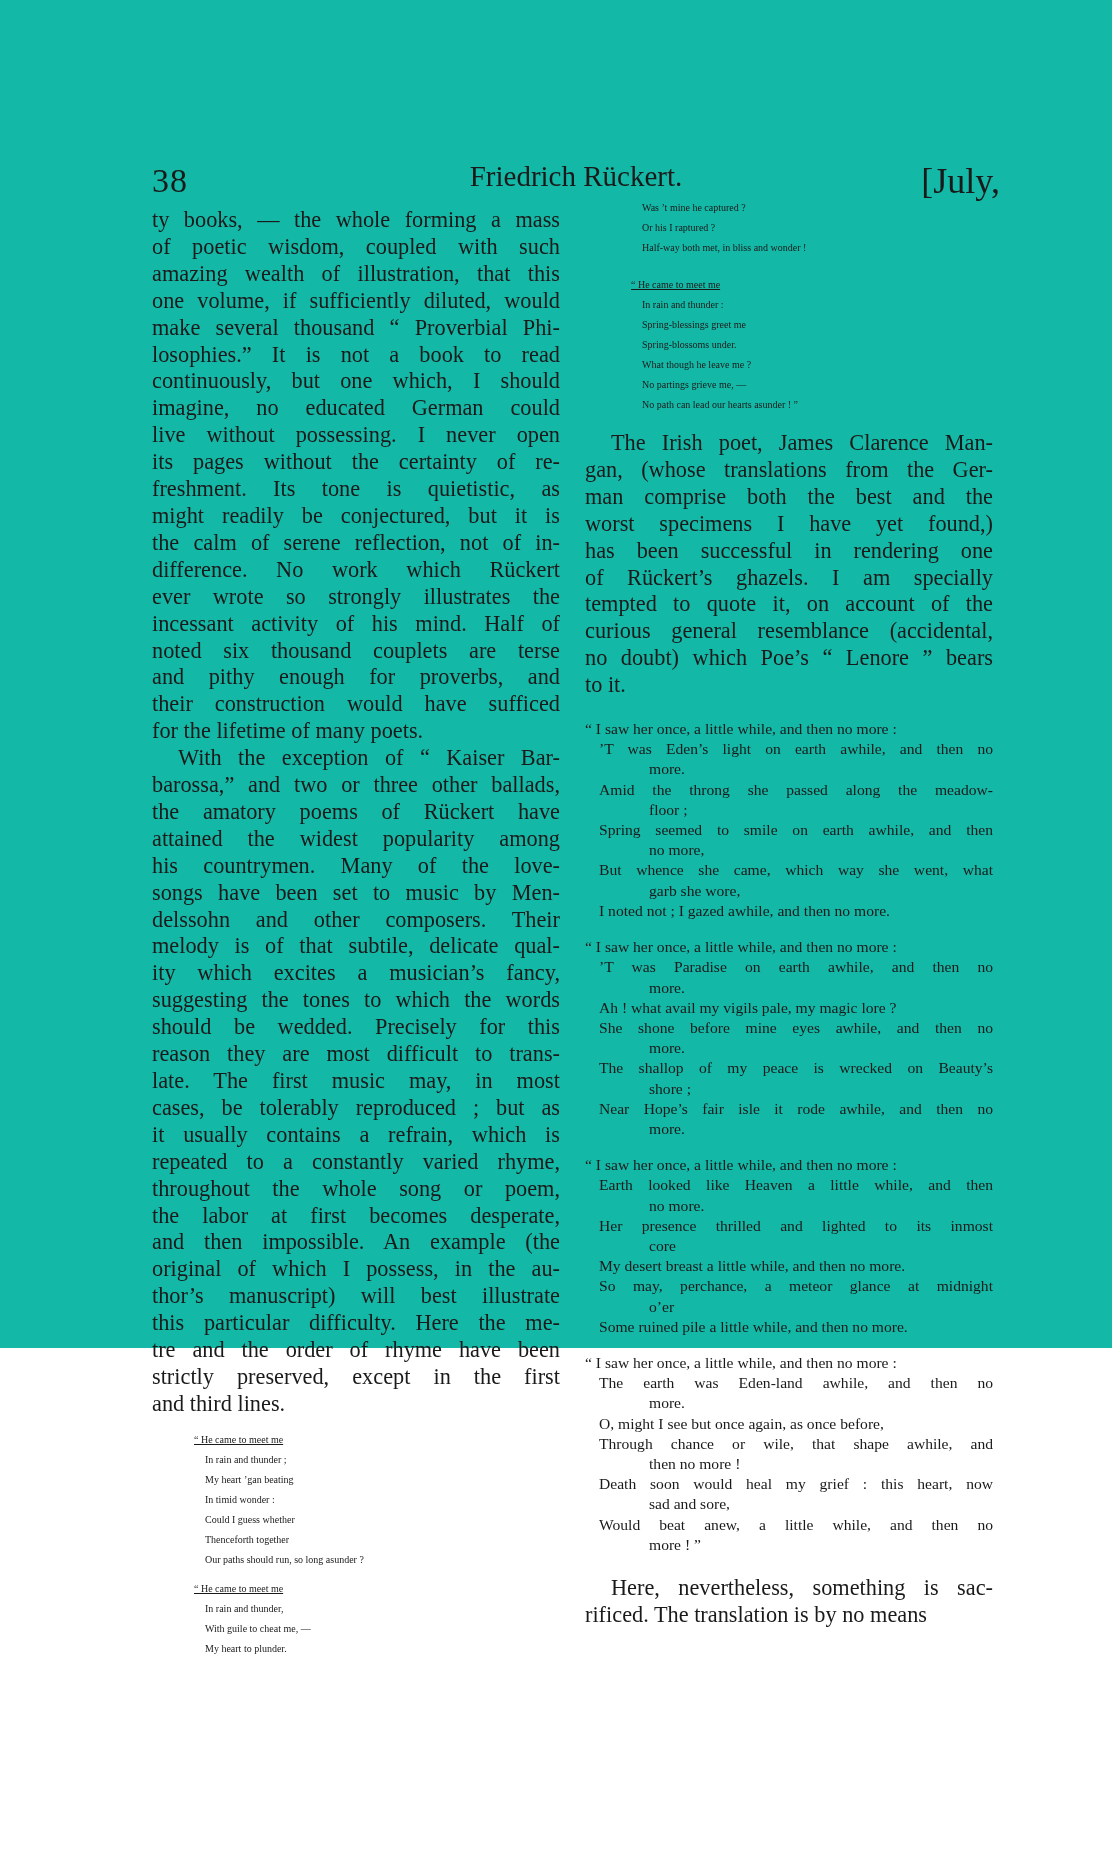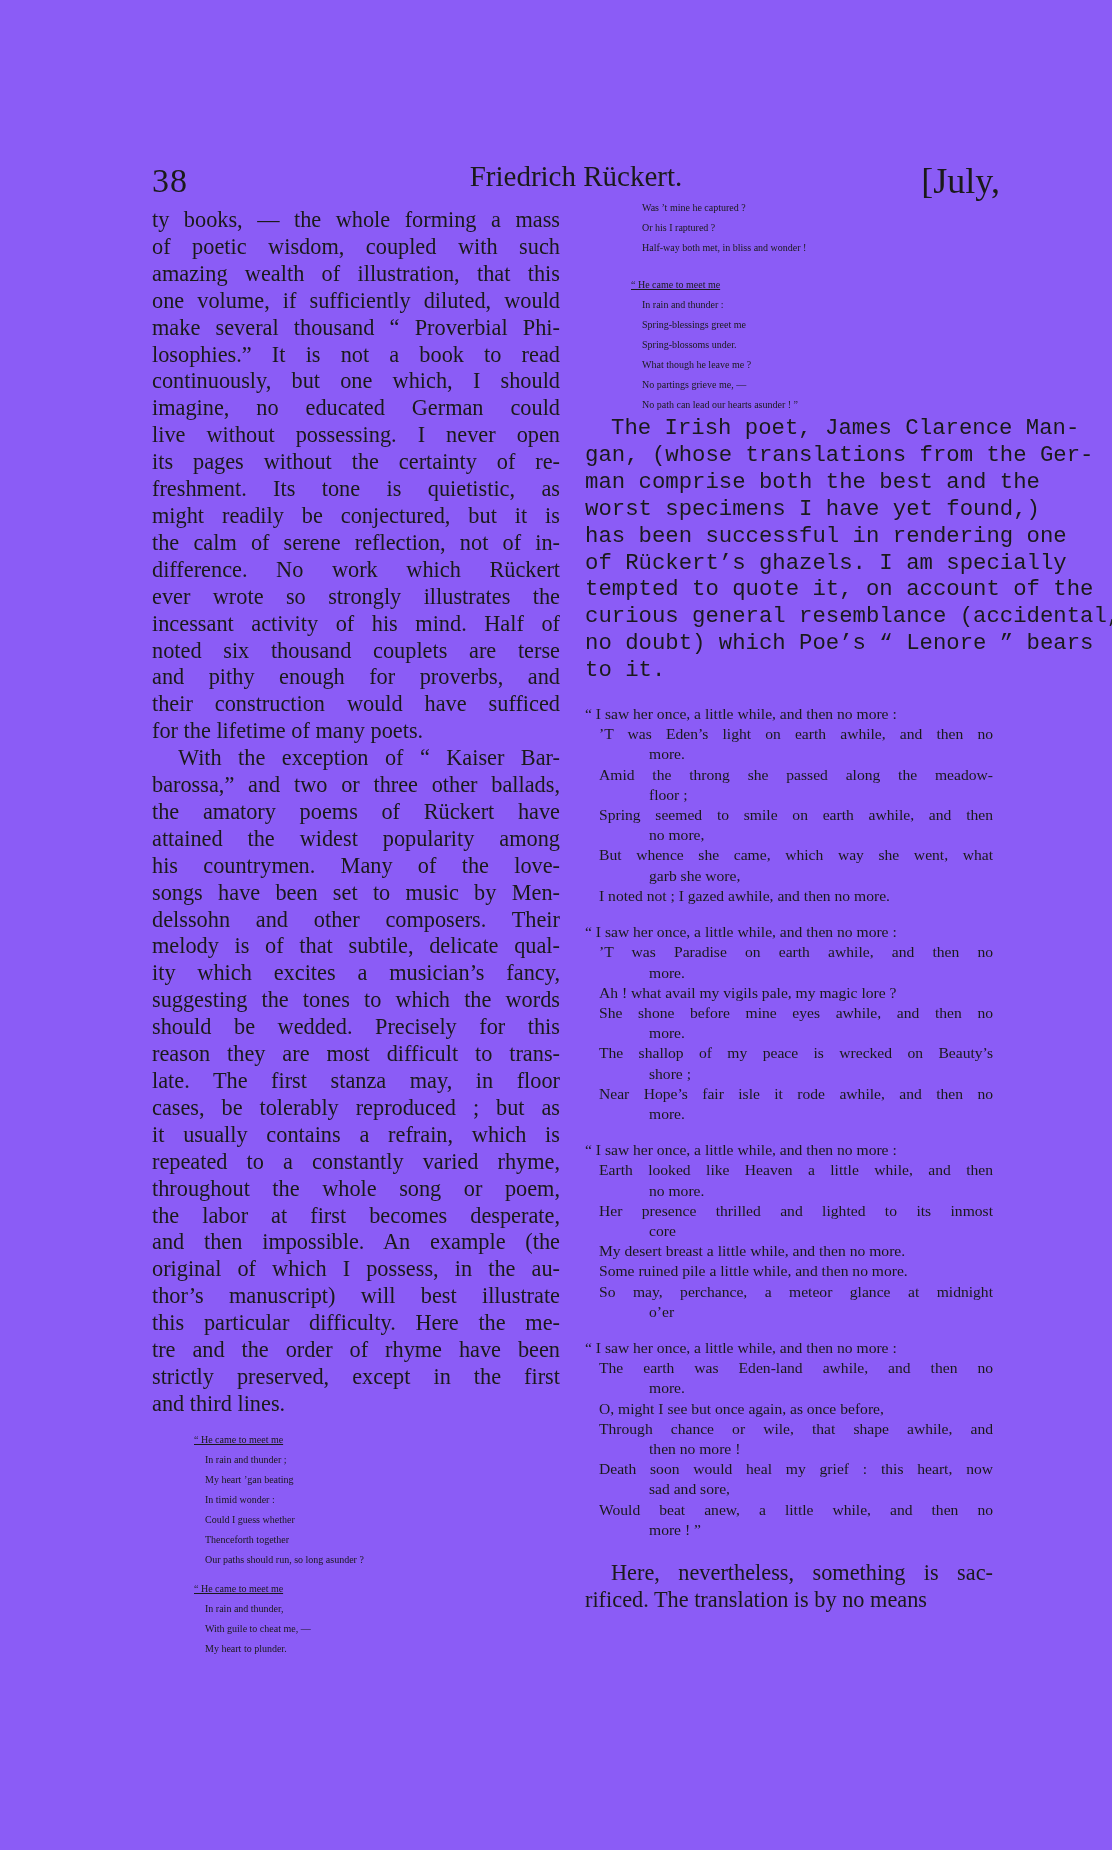--- a/index.html
+++ b/index.html
@@ -1,17 +1,17 @@
 <!DOCTYPE html>
 <html><head>
   <meta charset="utf-8">
   <style>
     html, body { margin: 0; padding: 0; background: #ffffff; }
     body { width: 1112px; height: 1850px; position: relative; overflow: hidden; color: #1a1a1a; font-family: "Liberation Serif", "DejaVu Serif", serif; }
-    .page { position: absolute; left: 0; top: 0; width: 1112px; height: 1850px; background: #8b5cf6; }
+    .page { position: absolute; left: 0; top: 0; width: 1112px; height: 1348px; background: #14b8a6; }
 
     .running-head { position: absolute; top: 160px; left: 152px; width: 848px; height: 50px; }
     .page-number { position: absolute; left: 0; top: 2px; font-size: 34px; letter-spacing: 1px; }
     .running-title { position: absolute; left: 0; right: 0; top: 0; text-align: center; font-size: 29px; }
     .running-date { position: absolute; right: 0; top: 0; font-size: 36px; }
 
     .col-left { position: absolute; left: 152px; top: 207px; width: 408px; }
     .col-right { position: absolute; left: 585px; top: 207px; width: 408px; }
 
     .prose { font-size: 22.3px; line-height: 26.9px; text-align: justify; margin: 0; }
@@ -70,21 +70,21 @@
         <span class="ln">the amatory poems of Rückert have</span>
         <span class="ln">attained the widest popularity among</span>
         <span class="ln">his countrymen.  Many of the love-</span>
         <span class="ln">songs have been set to music by Men-</span>
         <span class="ln">delssohn and other composers.  Their</span>
         <span class="ln">melody is of that subtile, delicate qual-</span>
         <span class="ln">ity which excites a musician’s fancy,</span>
         <span class="ln">suggesting the tones to which the words</span>
         <span class="ln">should be wedded.  Precisely for this</span>
         <span class="ln">reason they are most difficult to trans-</span>
-        <span class="ln">late.  The first stanza may, in floor</span>
+        <span class="ln">late.  The first music may, in most</span>
         <span class="ln">cases, be tolerably reproduced ; but as</span>
         <span class="ln">it usually contains a refrain, which is</span>
         <span class="ln">repeated to a constantly varied rhyme,</span>
         <span class="ln">throughout the whole song or poem,</span>
         <span class="ln">the labor at first becomes desperate,</span>
         <span class="ln">and then impossible.  An example (the</span>
         <span class="ln">original of which I possess, in the au-</span>
         <span class="ln">thor’s manuscript) will best illustrate</span>
         <span class="ln">this particular difficulty.  Here the me-</span>
         <span class="ln">tre and the order of rhyme have been</span>
@@ -116,21 +116,21 @@
       </div>
     <div class="verse" id="stanza3" style="margin-left:57px;margin-top:17px;">
         <span class="vl quote">“ He came to meet me</span>
         <span class="vl">In rain and thunder :</span>
         <span class="vl">Spring-blessings greet me</span>
         <span class="vl">Spring-blossoms under.</span>
         <span class="vl">What though he leave me ?</span>
         <span class="vl">No partings grieve me, —</span>
         <span class="vl">No path can lead our hearts asunder ! ”</span>
       </div>
-    <p class="prose" id="para3" style="font-family:Liberation Mono, monospace;">
+    <p class="prose" id="para3" style="margin-top:15px;">
         <span class="ln indent">The Irish poet, James Clarence Man-</span>
         <span class="ln">gan, (whose translations from the Ger-</span>
         <span class="ln">man comprise both the best and the</span>
         <span class="ln">worst specimens I have yet found,)</span>
         <span class="ln">has been successful in rendering one</span>
         <span class="ln">of Rückert’s ghazels.  I am specially</span>
         <span class="ln">tempted to quote it, on account of the</span>
         <span class="ln">curious general resemblance (accidental,</span>
         <span class="ln">no doubt) which Poe’s “ Lenore ” bears</span>
         <span class="ln last">to it.</span>
@@ -193,25 +193,25 @@
             <span class="cont">no more.</span>
           </span>
           <span class="gl">
             <span class="w">Her presence thrilled and lighted to its inmost</span>
             <span class="cont">core</span>
           </span>
           <span class="gl">
             <span class="w last">My desert breast a little while, and then no more.</span>
           </span>
           <span class="gl">
-            <span class="w last">Some ruined pile a little while, and then no more.</span>
-          </span>
-          <span class="gl">
             <span class="w">So may, perchance, a meteor glance at midnight</span>
             <span class="cont">o’er</span>
+          </span>
+          <span class="gl">
+            <span class="w last">Some ruined pile a little while, and then no more.</span>
           </span>
         </div>
         <div class="ghazal" style="margin-top: 16px;">
           <span class="gl quote">
             <span class="w last">“ I saw her once, a little while, and then no more :</span>
           </span>
           <span class="gl">
             <span class="w">The earth was Eden-land awhile, and then no</span>
             <span class="cont">more.</span>
           </span>

